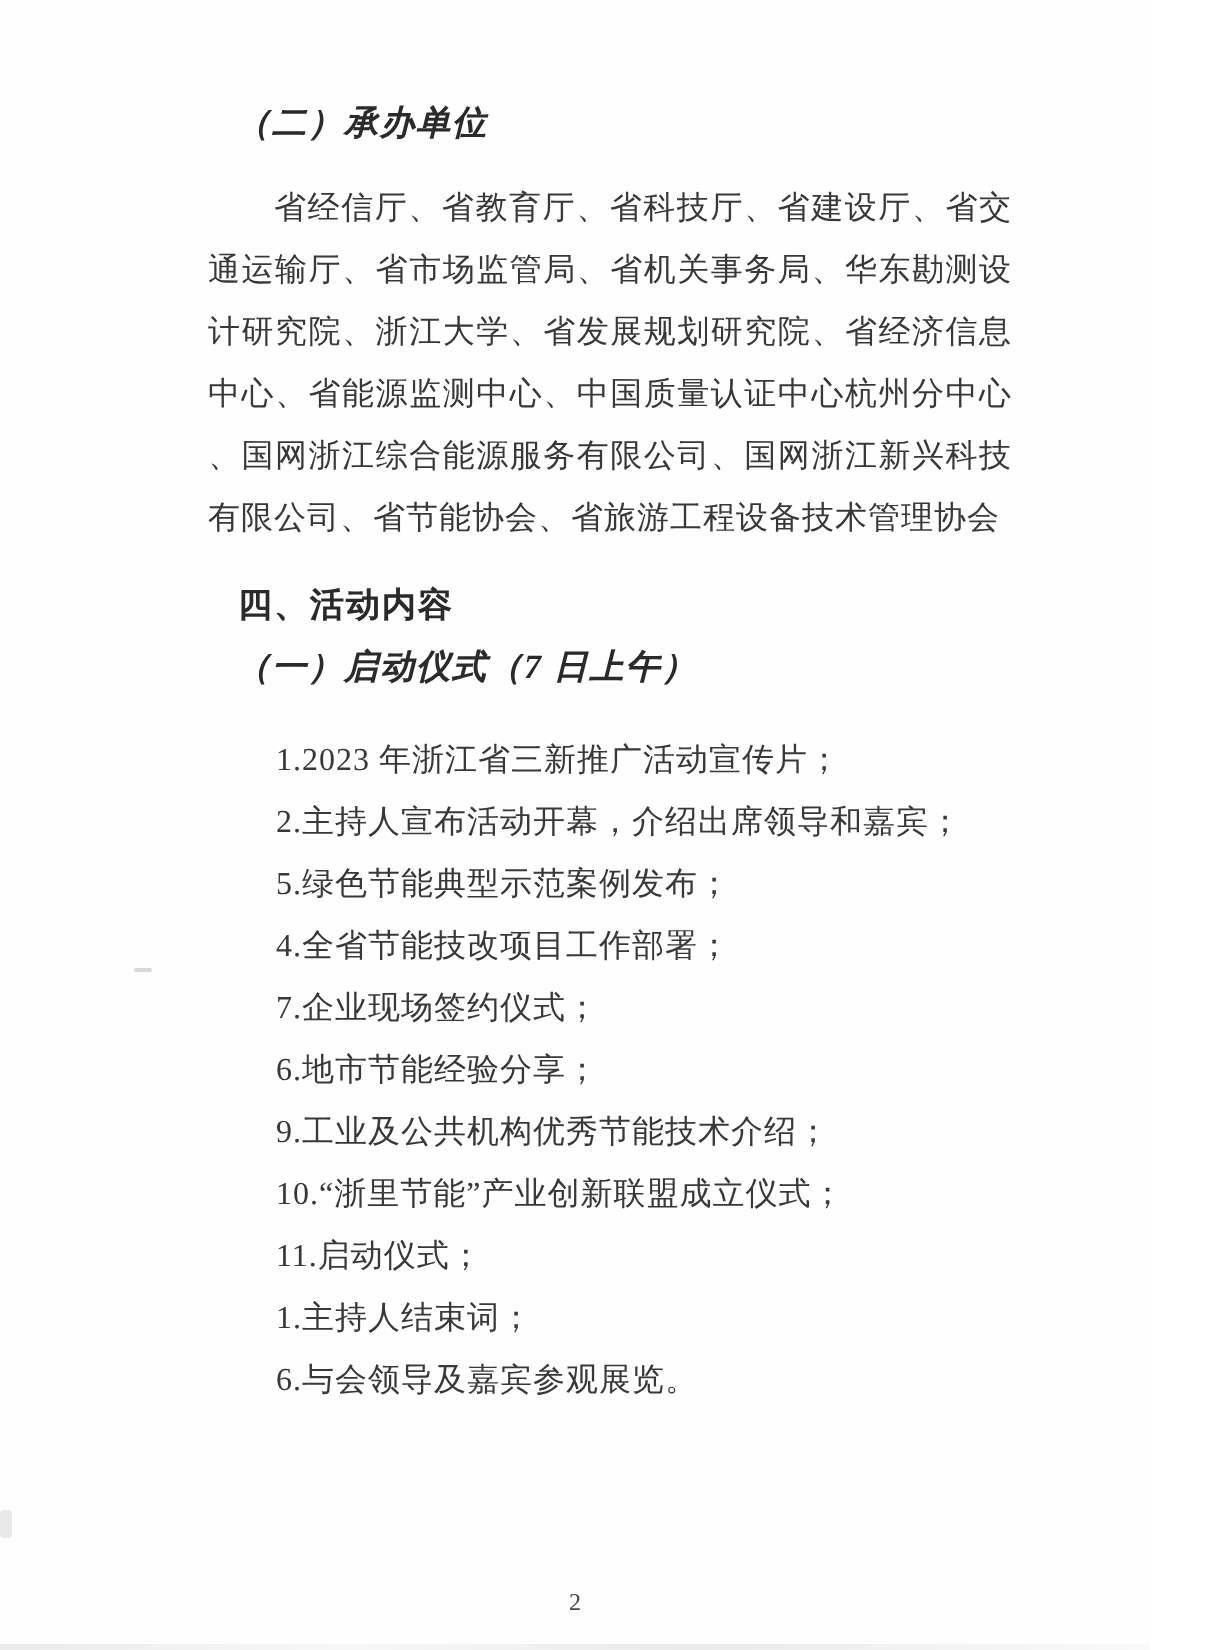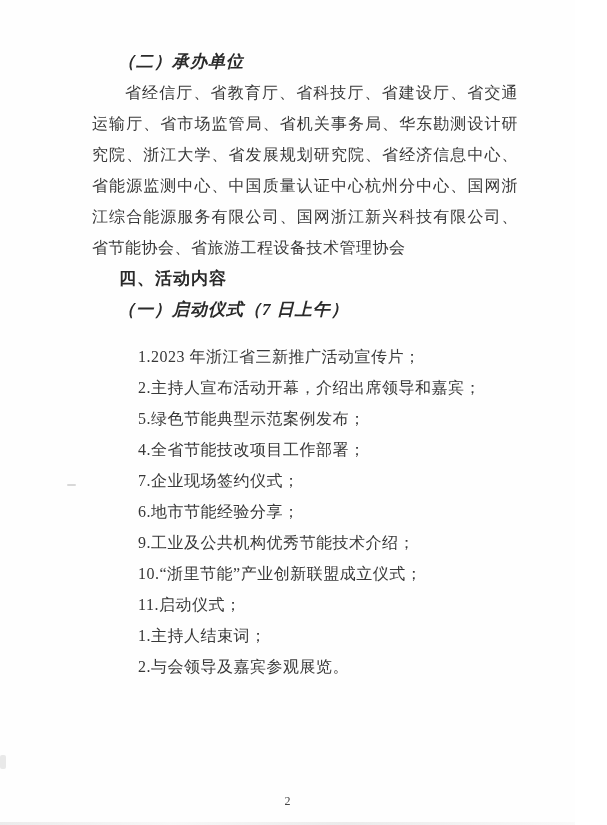--- a/index.html
+++ b/index.html
@@ -39,21 +39,21 @@
     font-family: "Liberation Sans", "DejaVu Sans", sans-serif;
     font-weight: bold;
     font-size: 17px;
     color: #2a2a2a;
     padding-left: 27px;
     height: 31px;
     white-space: nowrap;
     letter-spacing: 1px;
   }
   .body-par {
-    margin: 0;
+    margin: 12px;
     text-align: justify;
     text-align-last: left;
     text-indent: 33px;
     letter-spacing: 0.5px;
     word-break: break-all;
     line-break: anywhere;
   }
   .agenda {
     margin: 16px;
     padding: 0;
@@ -125,21 +125,21 @@
       <div class="agenda-item">1.2023 年浙江省三新推广活动宣传片；</div>
       <div class="agenda-item">2.主持人宣布活动开幕，介绍出席领导和嘉宾；</div>
       <div class="agenda-item">5.绿色节能典型示范案例发布；</div>
       <div class="agenda-item">4.全省节能技改项目工作部署；</div>
       <div class="agenda-item">7.企业现场签约仪式；</div>
       <div class="agenda-item">6.地市节能经验分享；</div>
       <div class="agenda-item">9.工业及公共机构优秀节能技术介绍；</div>
       <div class="agenda-item">10.“浙里节能”产业创新联盟成立仪式；</div>
       <div class="agenda-item">11.启动仪式；</div>
       <div class="agenda-item">1.主持人结束词；</div>
-      <div class="agenda-item">2.与会领导及嘉宾参观展览。</div>
+      <div class="agenda-item">6.与会领导及嘉宾参观展览。</div>
     </div>
 
   </div>
 
   <div class="scan-artifact"></div>
   <div class="scan-edge-left"></div>
   <div class="scan-edge-bottom"></div>
 
   <div class="page-number">2</div>
 

